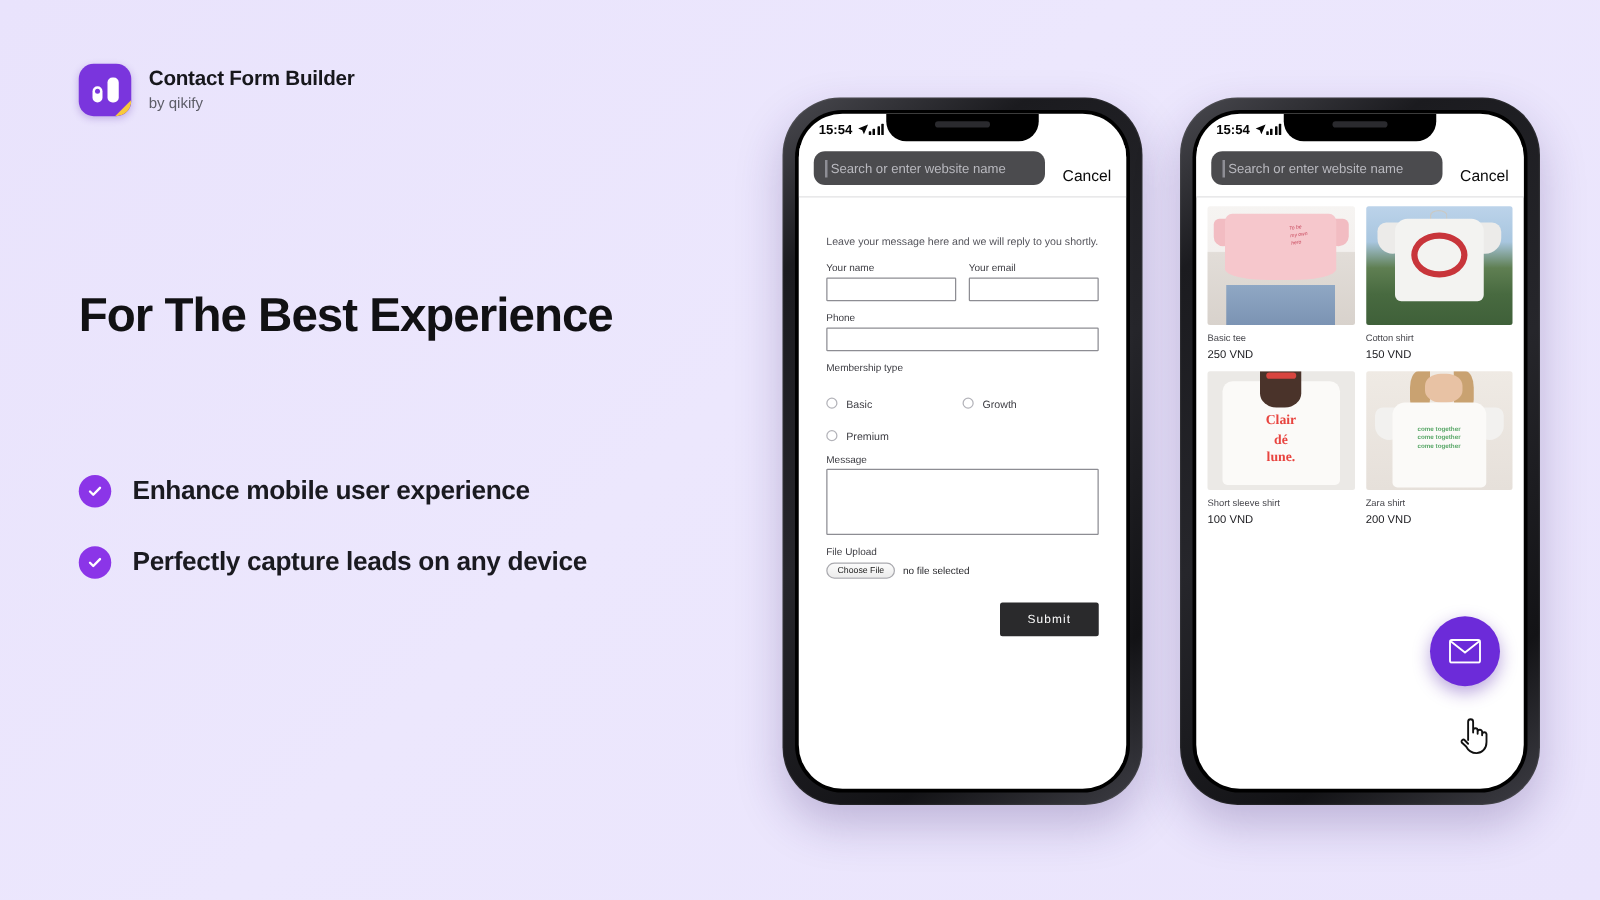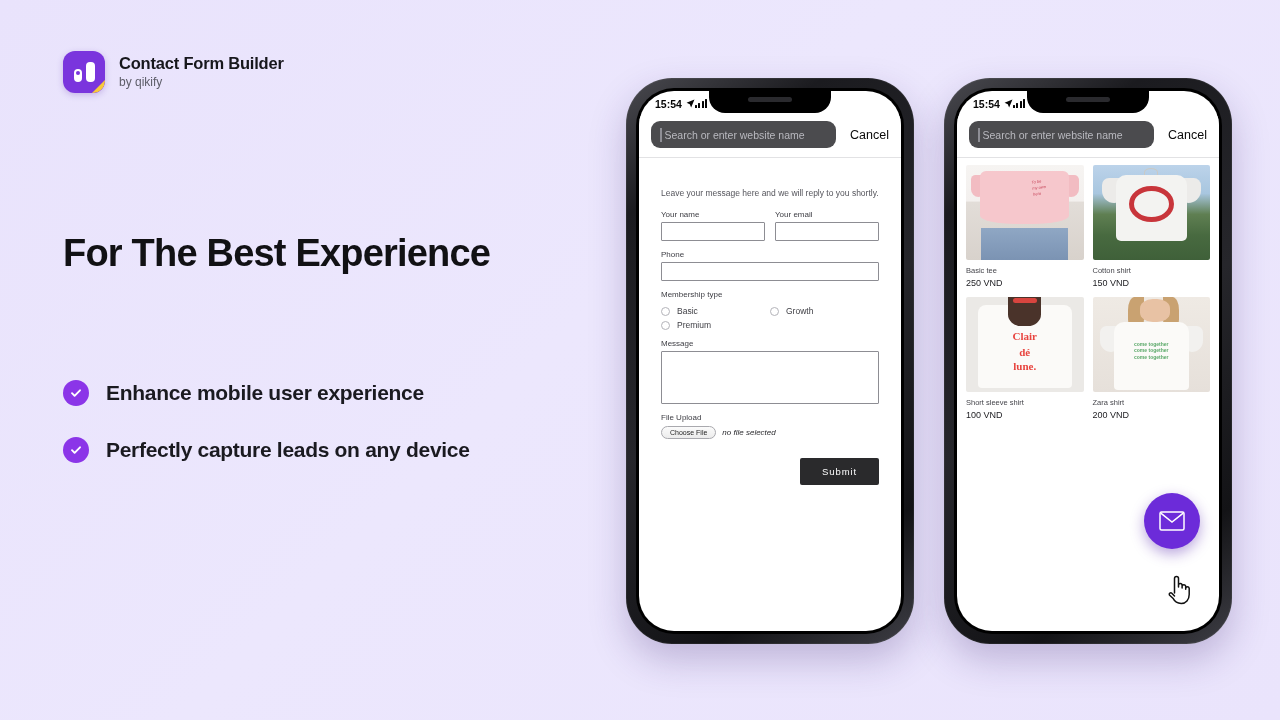--- a/index.html
+++ b/index.html
@@ -70,50 +70,50 @@
   .sb-right { display: flex; align-items: center; gap: 4px; }
   .loc-arrow { width: 9px; height: 9px; }
   .sig { display: flex; align-items: flex-end; gap: 1.5px; height: 9px; }
   .sig i { display: block; width: 2px; background: #050505; border-radius: .5px; }
   .sig i:nth-child(1){height:3px}.sig i:nth-child(2){height:5px}.sig i:nth-child(3){height:7px}.sig i:nth-child(4){height:9px}
   .batt { width: 18px; height: 9px; border: 1.2px solid #050505; border-radius: 2.5px; position: relative; }
   .batt:after { content:''; position:absolute; right:-3px; top:2.4px; width:1.6px; height:3.6px; background:#050505; border-radius:0 1px 1px 0; }
   .batt i { position: absolute; inset: 1.2px; background: #050505; border-radius: 1px; }
 
   
-  .safari-bar { display: flex; align-items: center; gap: 14px; padding: 5px 12px 9px 12px; background: #fff; }
+  .safari-bar { display: flex; align-items: flex-end; gap: 14px; padding: 5px 12px 9px 12px; background: #fff; }
   .url-pill {
     flex: 1; height: 27px; background: #4b4b4e; border-radius: 9px;
     display: flex; align-items: center; padding: 0 9px; position: relative;
   }
   .url-pill .caret { width: 1.5px; height: 14px; background: #8e8e95; margin-right: 3px; }
   .url-pill span { font-size: 10.5px; color: #b9b9bf; }
   .cancel-btn { font-size: 12.5px; color: #0a0a0a; white-space: nowrap; }
   .bar-divider { height: 1px; background: #e2e2e4; }
 
   
   .form-page { padding: 22px 22px 0 22px; }
   .form-title { font-size: 17px; color: #3b3b40; letter-spacing: 1.6px; font-weight: 400; }
   .form-sub { font-size: 8.5px; color: #55555c; line-height: 1.45; margin-top: 7px; max-width: 224px; }
   .field-label { font-size: 8px; color: #3d3d43; margin-bottom: 3px; }
   .row2 { display: flex; gap: 10px; margin-top: 11px; }
   .row2 > div { flex: 1; }
   .txt-in { width: 100%; height: 19px; border: 1px solid #8d8d93; background: #fff; border-radius: 1px; }
   .txt-area { width: 100%; height: 53px; border: 1px solid #8d8d93; background: #fff; border-radius: 1px; }
   .block { margin-top: 9px; }
   .radios { display: flex; flex-wrap: wrap; }
-  .radio-item { display: flex; align-items: center; gap: 7px; width: 50%; margin-top: 4px; }
+  .radio-item { display: flex; gap: 7px; width: 50%; margin-top: 16px; }
   .radio-dot { width: 9px; height: 9px; border-radius: 50%; border: 1px solid #b3b3b9; flex: none; }
   .radio-item span { font-size: 8.5px; color: #3d3d43; }
   .upload-row { display: flex; align-items: center; gap: 6px; margin-top: 4px; }
   .choose-file {
     font-size: 7px; color: #1c1c1c; background: linear-gradient(#fbfbfb,#ececec);
     border: 1px solid #a9a9ae; border-radius: 9px; padding: 2px 8px; white-space: nowrap;
   }
-  .upload-name { font-size: 8px; color: #2a2a2e; font-style: italic; }
+  .upload-name { font-size: 8px; color: #2a2a2e; }
   .submit-row { display: flex; justify-content: flex-end; margin-top: 19px; }
   .submit-btn {
     background: #2a2a2c; color: #fff; font-size: 9.5px; letter-spacing: .9px;
     padding: 8px 22px; border-radius: 2px;
   }
 
   
   .shop-page { padding: 7px 9px 0 9px; }
   .grid { display: grid; grid-template-columns: 1fr 1fr; gap: 9px 9px; }
   .pimg { width: 100%; height: 95px; border-radius: 2px; position: relative; overflow: hidden; }

